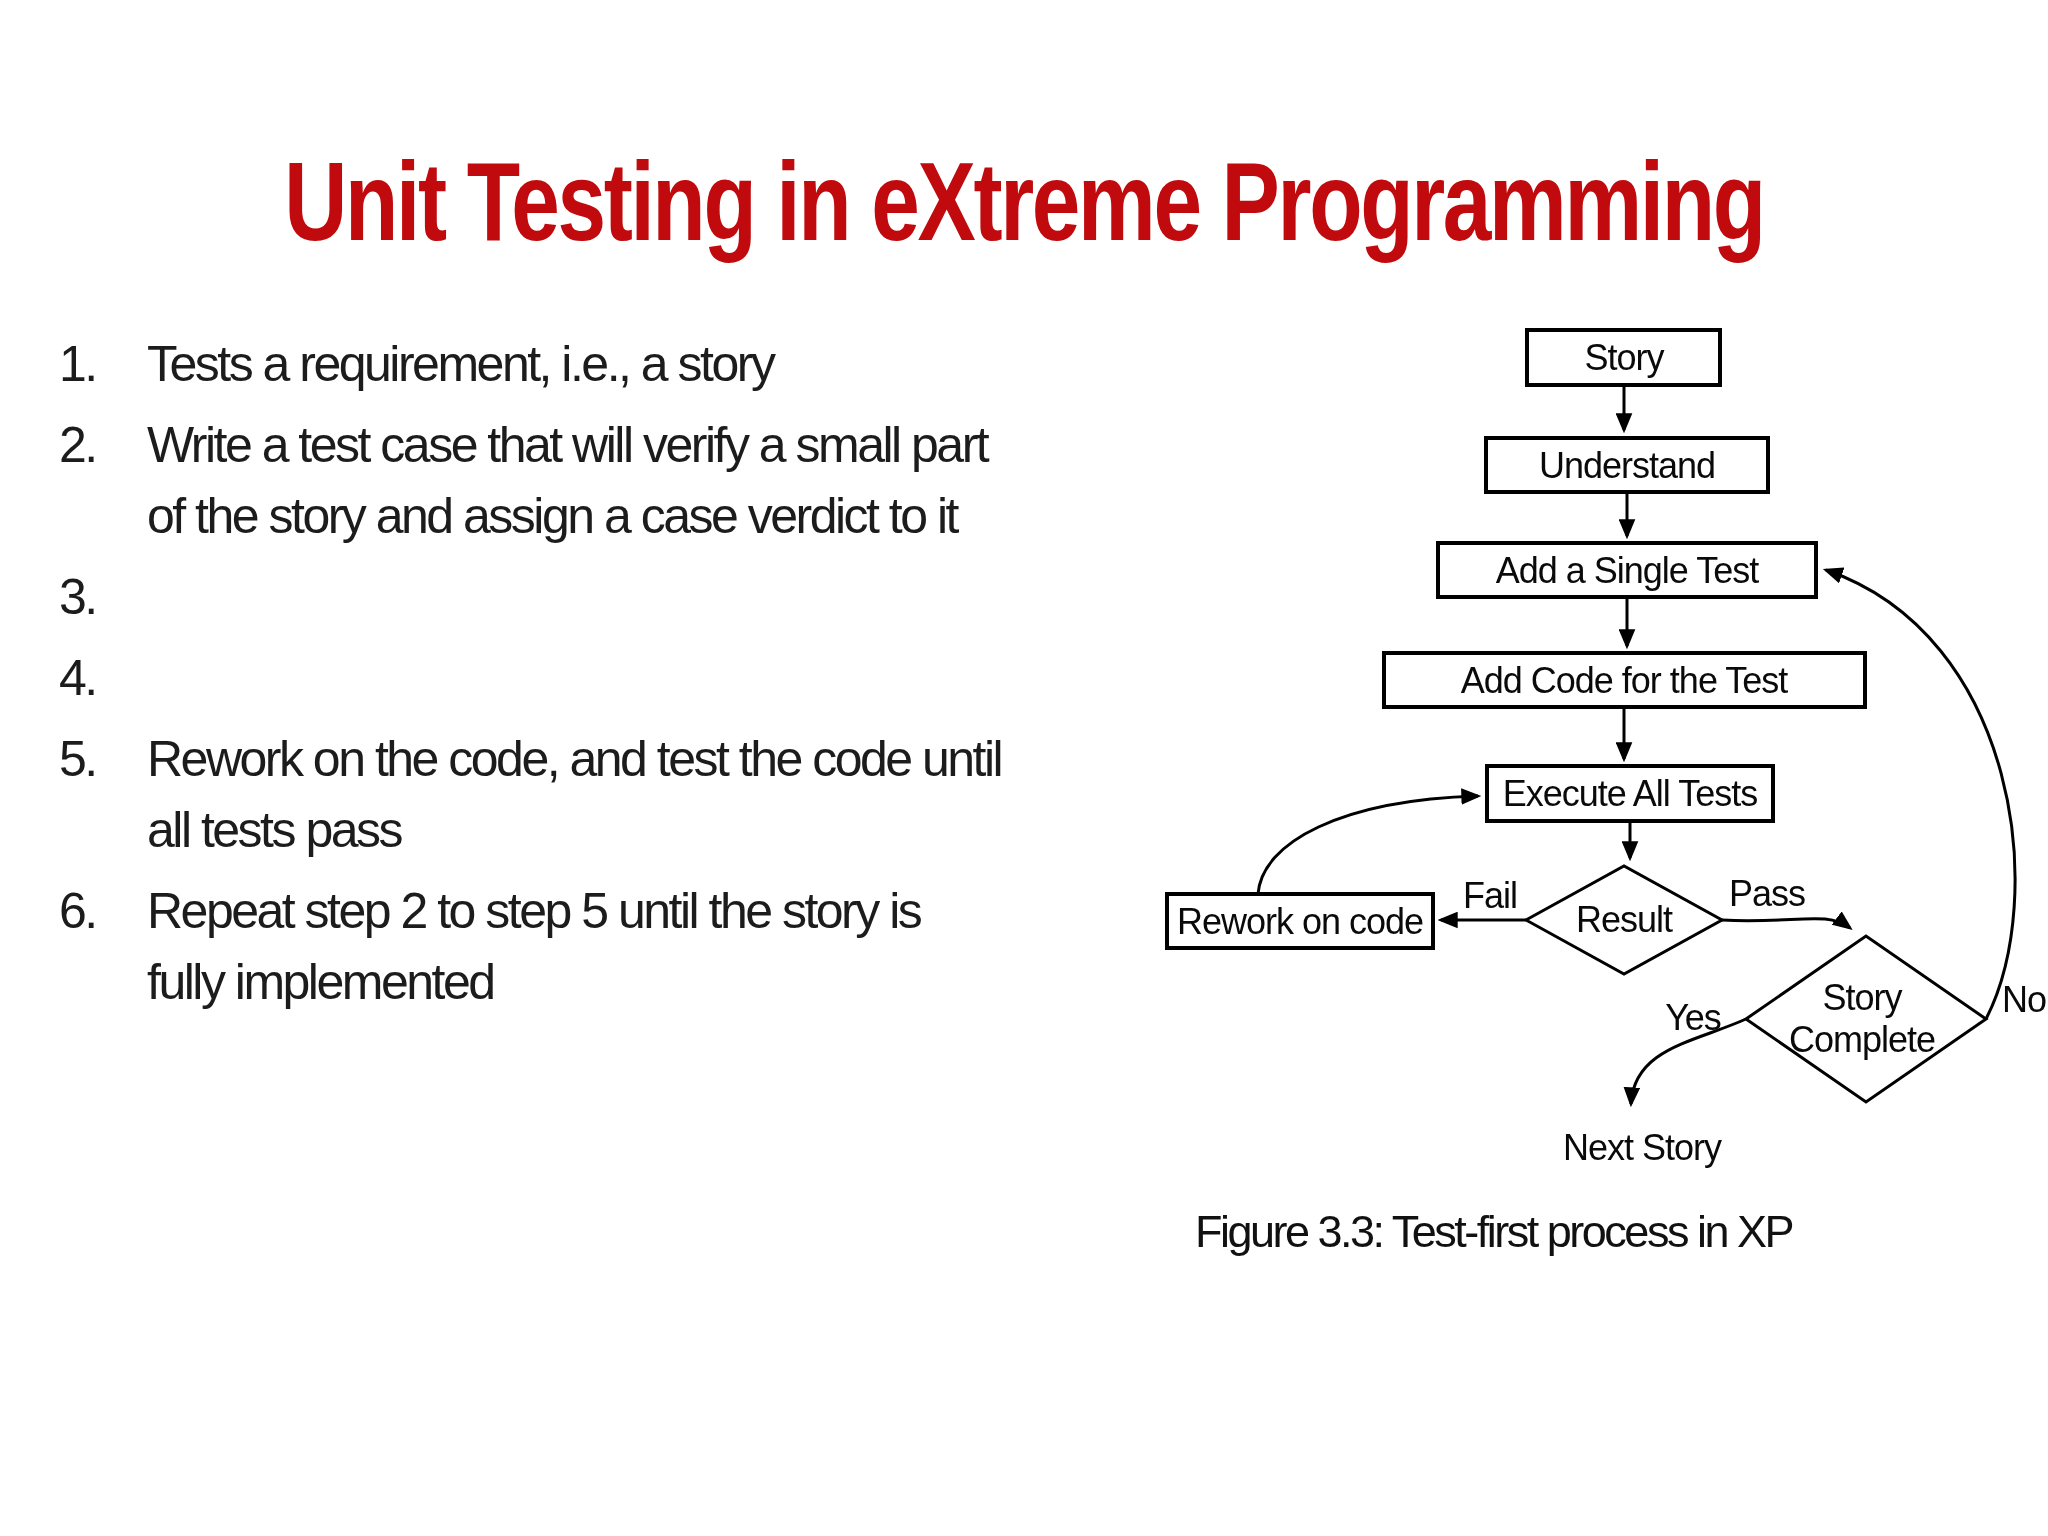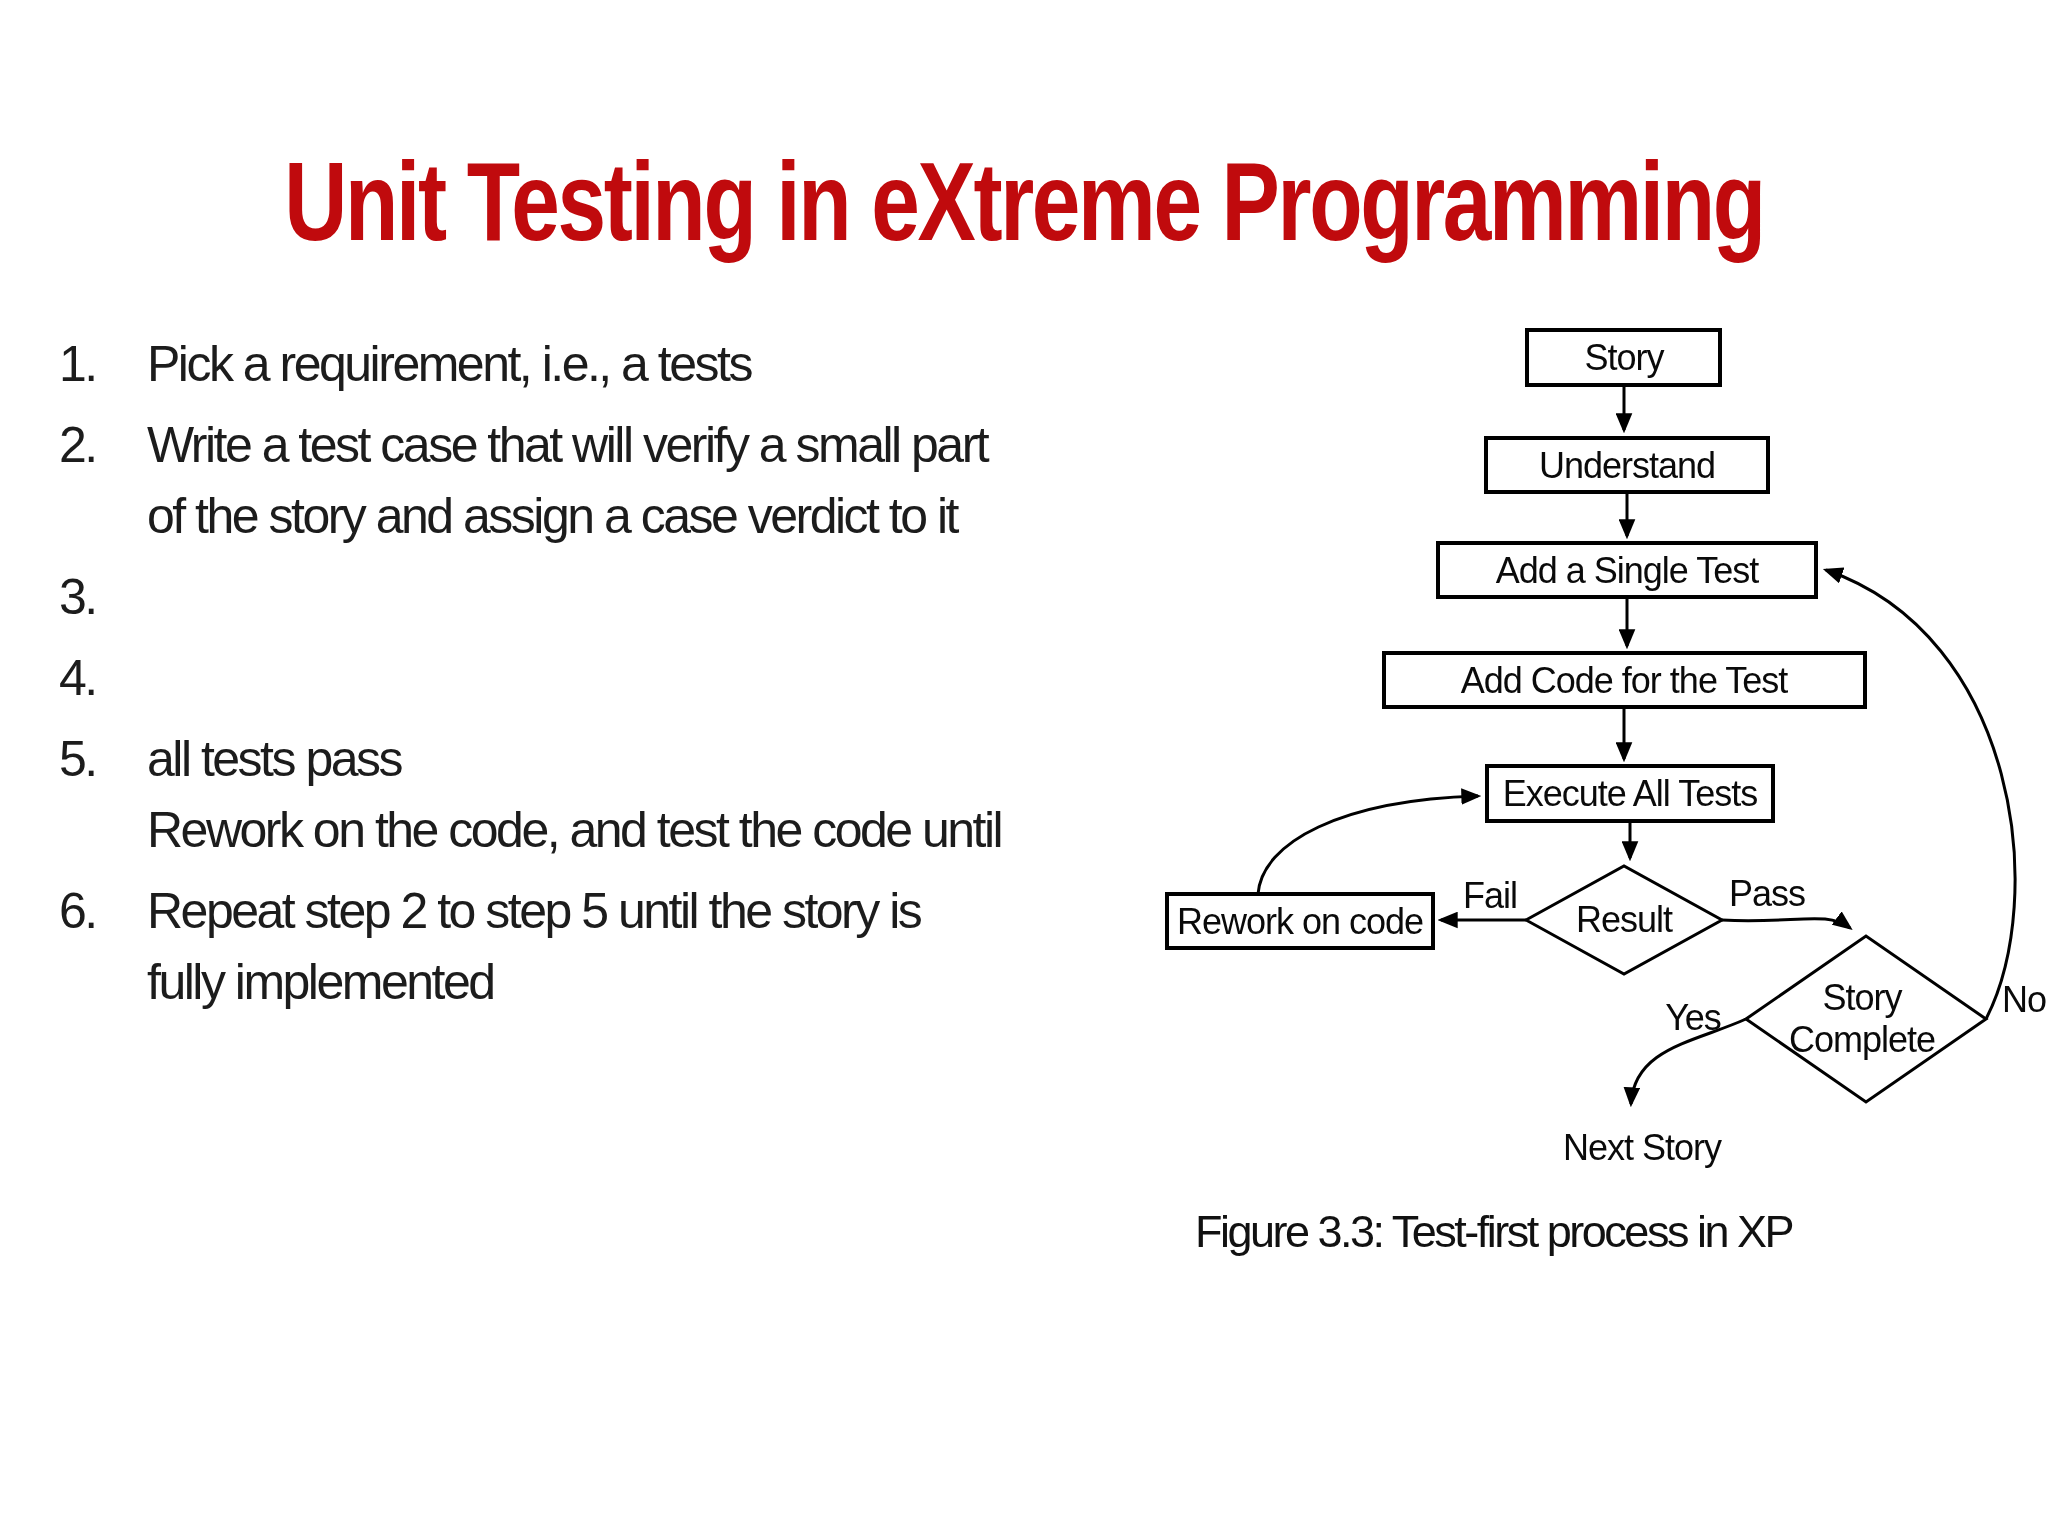--- a/index.html
+++ b/index.html
@@ -42,43 +42,43 @@
 <body>
 
 <div class="slide">
 
   <h1 class="title">Unit Testing in eXtreme Programming</h1>
 
   <div class="steps">
     <div class="step">
       <div class="num">1.</div>
       <div class="lines">
-        <div class="line">Pick a requirement, i.e., a tests</div>
+        <div class="line">Tests a requirement, i.e., a story</div>
       </div>
     </div>
     <div class="step">
       <div class="num">2.</div>
       <div class="lines">
         <div class="line">Write a test case that will verify a small part</div>
         <div class="line">of the story and assign a case verdict to it</div>
       </div>
     </div>
     <div class="step">
       <div class="num">3.</div>
       <div class="lines">
       </div>
     </div>
     <div class="step">
       <div class="num">4.</div>
     </div>
     <div class="step">
       <div class="num">5.</div>
       <div class="lines">
+        <div class="line">Rework on the code, and test the code until</div>
         <div class="line">all tests pass</div>
-        <div class="line">Rework on the code, and test the code until</div>
       </div>
     </div>
     <div class="step">
       <div class="num">6.</div>
       <div class="lines">
         <div class="line">Repeat step 2 to step 5 until the story is</div>
         <div class="line">fully implemented</div>
       </div>
     </div>
   </div>

